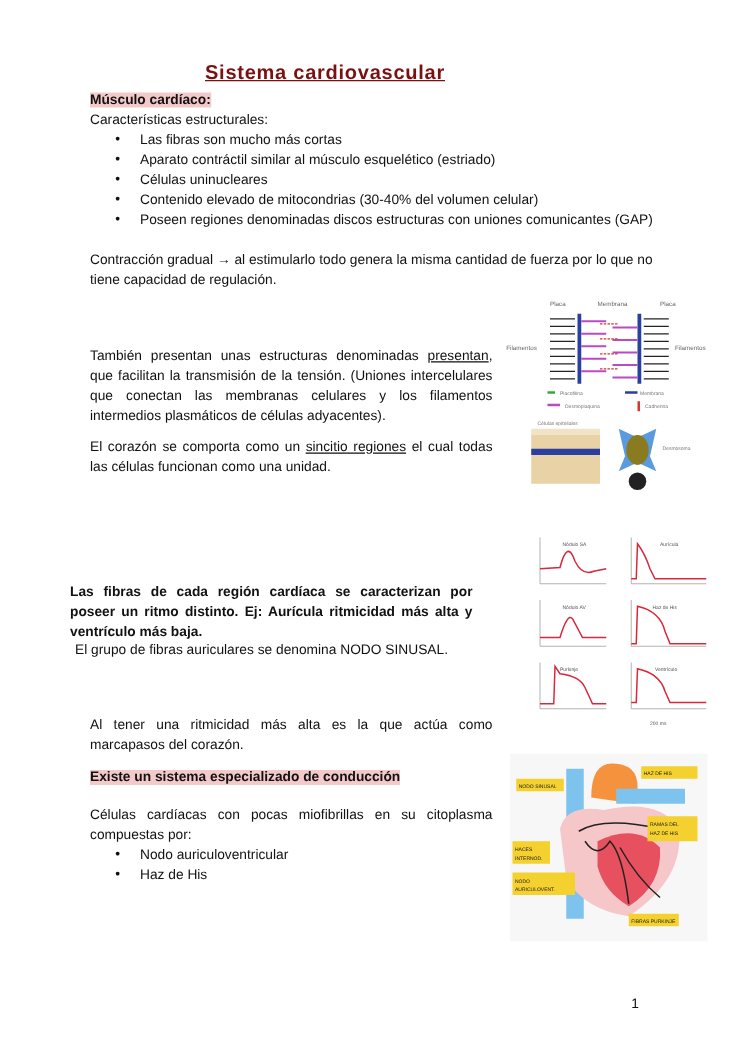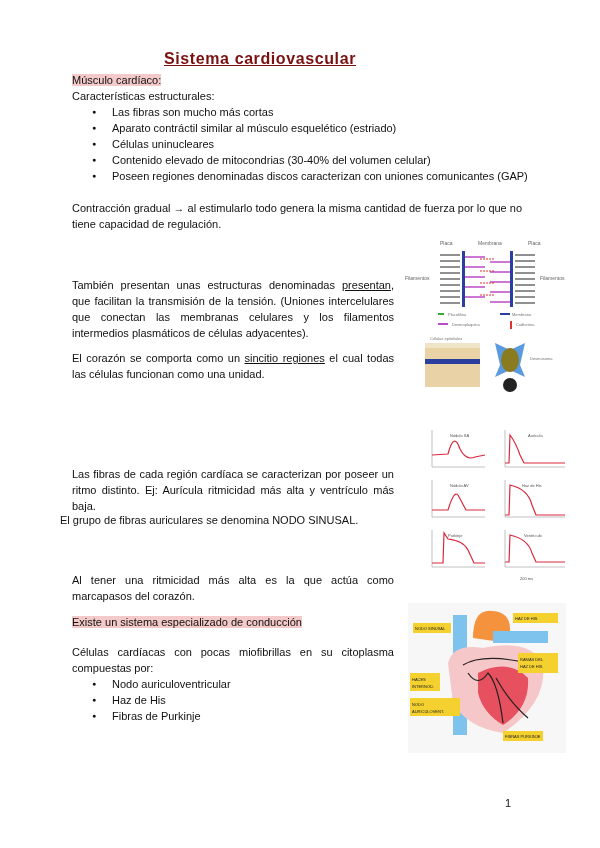--- a/index.html
+++ b/index.html
@@ -1,21 +1,21 @@
 <!DOCTYPE html>
 <html><head>
 <meta charset="utf-8">
 <style>
   html, body { margin:0; padding:0; background:#fff; }
   body { width:600px; height:848px; position:relative; overflow:hidden;
          font-family:"Liberation Sans", sans-serif; color:#111; font-size:11px; }
   .abs { position:absolute; }
   .title { left:0; width:520px; top:50px; text-align:center; font-size:16px; font-weight:bold;
            color:#7a1010; text-decoration:underline; letter-spacing:0.6px; }
-  .hl { background:#f4c9c9; font-weight:normal; }
+  .hl { background:#f4c9c9; font-weight:bold; }
   .p { line-height:16px; }
   .just { text-align:justify; }
   ul { margin:0; padding-left:0; list-style:none; }
   li { position:relative; padding-left:40px; line-height:16px; }
   li::before { content:"\25CF"; position:absolute; left:20px; top:0; font-size:7px; }
   .u { text-decoration:underline; }
   .fig { background:#fff; }
   .pagenum { left:505px; top:797px; font-size:11px; }
 </style>
 </head>
@@ -24,21 +24,21 @@
 <div class="abs title">Sistema cardiovascular</div>
 
 <div class="abs" style="left:72px; top:72px; width:470px;">
   <div class="p"><span class="hl">Músculo cardíaco:</span></div>
   <div class="p">Características estructurales:</div>
   <ul>
     <li>Las fibras son mucho más cortas</li>
     <li>Aparato contráctil similar al músculo esquelético (estriado)</li>
     <li>Células uninucleares</li>
     <li>Contenido elevado de mitocondrias (30-40% del volumen celular)</li>
-    <li>Poseen regiones denominadas discos caracterizan con uniones comunicantes (GAP)</li>
+    <li>Poseen regiones denominadas discos estructuras con uniones comunicantes (GAP)</li>
   </ul>
 </div>
 
 <div class="abs p" style="left:72px; top:188px; width:470px;margin-top:12px;">
   <div>Contracción gradual → al estimularlo todo genera la misma cantidad de fuerza por lo que no</div>
   <div>tiene capacidad de regulación.</div>
 </div>
 
 <div class="abs p just" style="left:72px; top:277px; width:322px;">
   <span>También presentan unas estructuras denominadas </span><span class="u">presentan</span><span>, que facilitan la transmisión de la tensión. (Uniones intercelulares que conectan las membranas celulares y los filamentos intermedios plasmáticos de células adyacentes).</span>
@@ -111,21 +111,21 @@
     </g>
     <rect x="25" y="112" width="55" height="40" fill="#e8d2a6"></rect>
     <rect x="25" y="124" width="55" height="5" fill="#2a3fa0"></rect>
     <rect x="25" y="108" width="55" height="5" fill="#f0e4c6"></rect>
     <polygon points="95,108 110,115 125,108 120,130 125,142 110,135 95,142 100,130" fill="#5a9be0"></polygon>
     <ellipse cx="110" cy="125" rx="9" ry="12" fill="#8a7a20"></ellipse>
     <circle cx="110" cy="150" r="7" fill="#222"></circle>
   </svg>
 </div>
 
-<div class="abs p just" style="left:72px; top:466px; width:322px;">Las fibras de cada región cardíaca se caracterizan por poseer un ritmo distinto. Ej: Aurícula ritmicidad más alta y ventrículo más baja.</div>
+<div class="abs p just" style="left:56px; top:466px; width:322px;font-weight:bold;">Las fibras de cada región cardíaca se caracterizan por poseer un ritmo distinto. Ej: Aurícula ritmicidad más alta y ventrículo más baja.</div>
 <div class="abs p" style="left:60px; top:512px; width:322px;">El grupo de fibras auriculares se denomina NODO SINUSAL.</div>
 <div class="abs p just" style="left:72px; top:572px; width:322px;">Al tener una ritmicidad más alta es la que actúa como marcapasos del corazón.</div>
 
 <div class="abs fig" style="left:420px; top:425px; width:155px; height:160px;">
   <svg width="155" height="160" viewBox="0 0 155 160">
     <g stroke="#999" stroke-width="0.6" fill="none">
       <path d="M12 5 V42 H65"></path>
         <path d="M85 5 V42 H145"></path>
       <path d="M12 55 V92 H65"></path>
         <path d="M85 55 V92 H145"></path>
@@ -151,21 +151,20 @@
     </g>
   </svg>
 </div>
 
 <div class="abs" style="left:72px; top:614px; width:322px;">
   <div class="p"><span class="hl">Existe un sistema especializado de conducción</span></div>
   <div class="p just" style="margin-top:14px;">Células cardíacas con pocas miofibrillas en su citoplasma compuestas por:</div>
   <ul>
     <li>Nodo auriculoventricular</li>
     <li>Haz de His</li>
-    <li>Fibras de Purkinje</li>
   </ul>
 </div>
 
 <div class="abs fig" style="left:408px; top:603px; width:158px; height:150px; background:#f7f7f7;">
   <svg width="158" height="150" viewBox="0 0 158 150">
     <rect x="45" y="12" width="14" height="120" fill="#7ec3ee"></rect>
     <path d="M65 35 Q65 5 85 8 Q108 10 100 40 Z" fill="#f5923e"></path>
     <rect x="85" y="28" width="55" height="12" fill="#7ec3ee"></rect>
     <path d="M40 60 Q45 40 75 45 Q120 35 135 60 Q140 100 95 130 Q60 125 45 100 Z" fill="#f6c7c9"></path>
     <path d="M70 70 Q100 55 120 75 Q122 105 95 122 Q75 110 70 90 Z" fill="#e6505f"></path>

